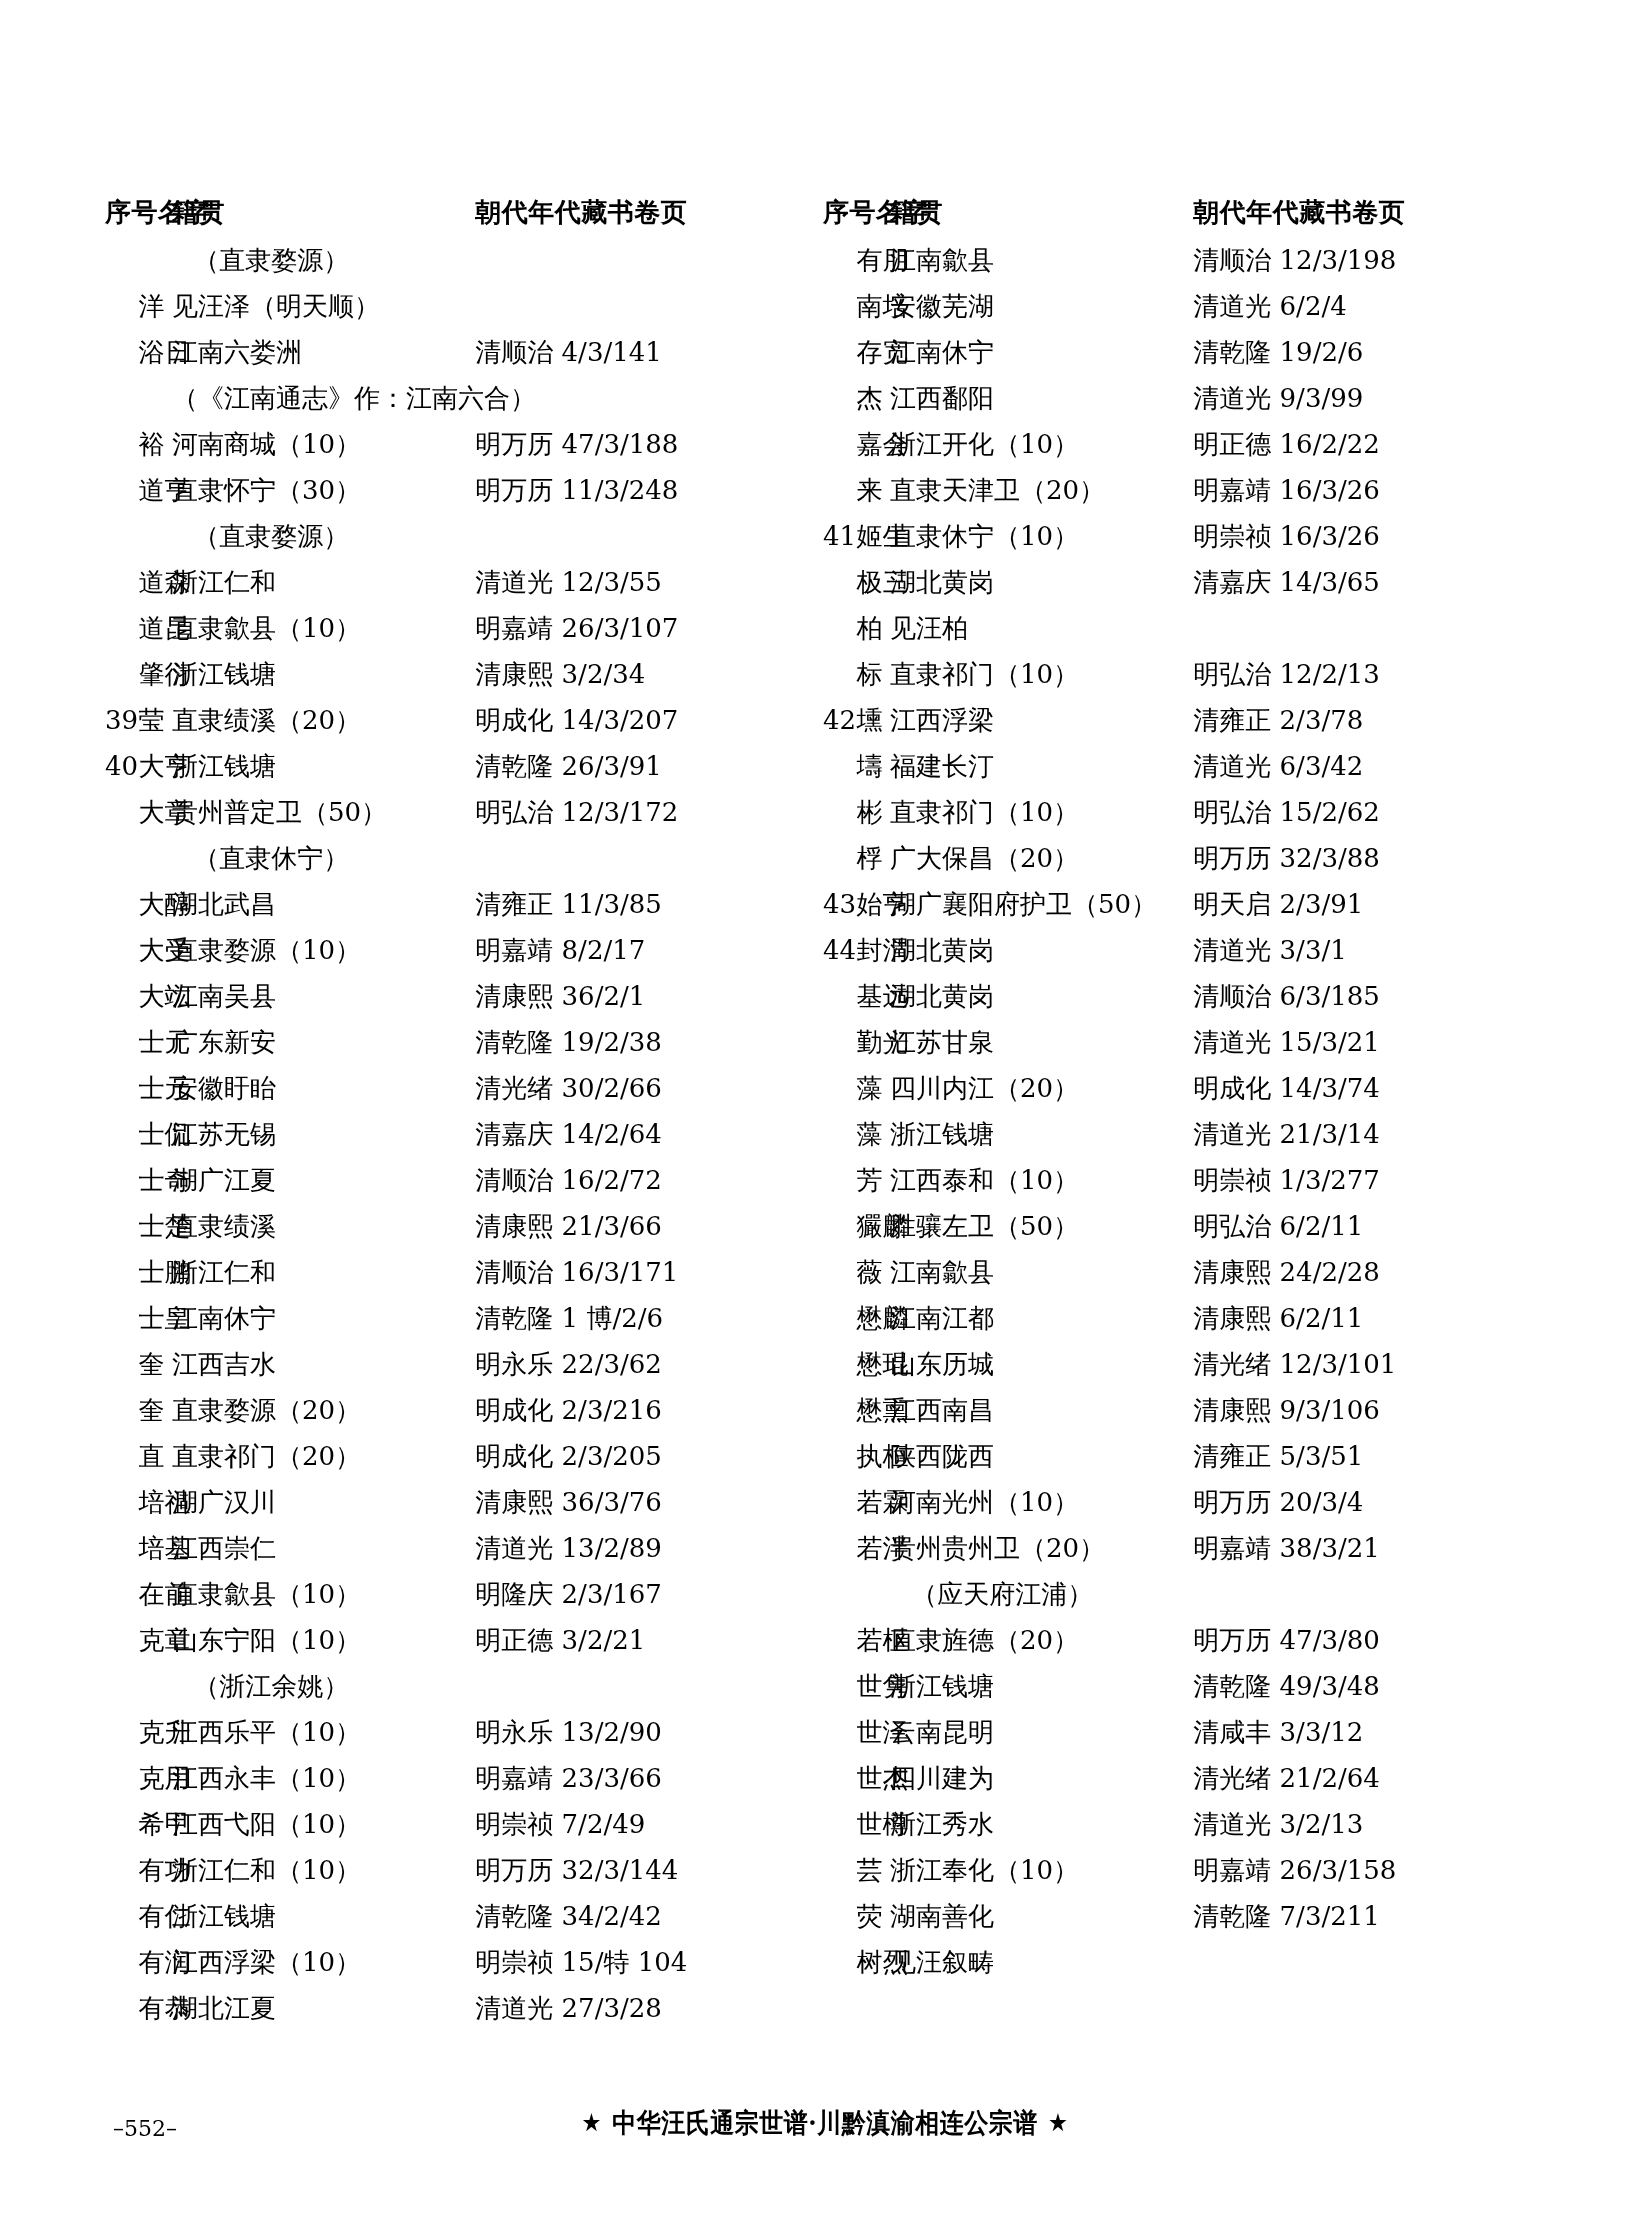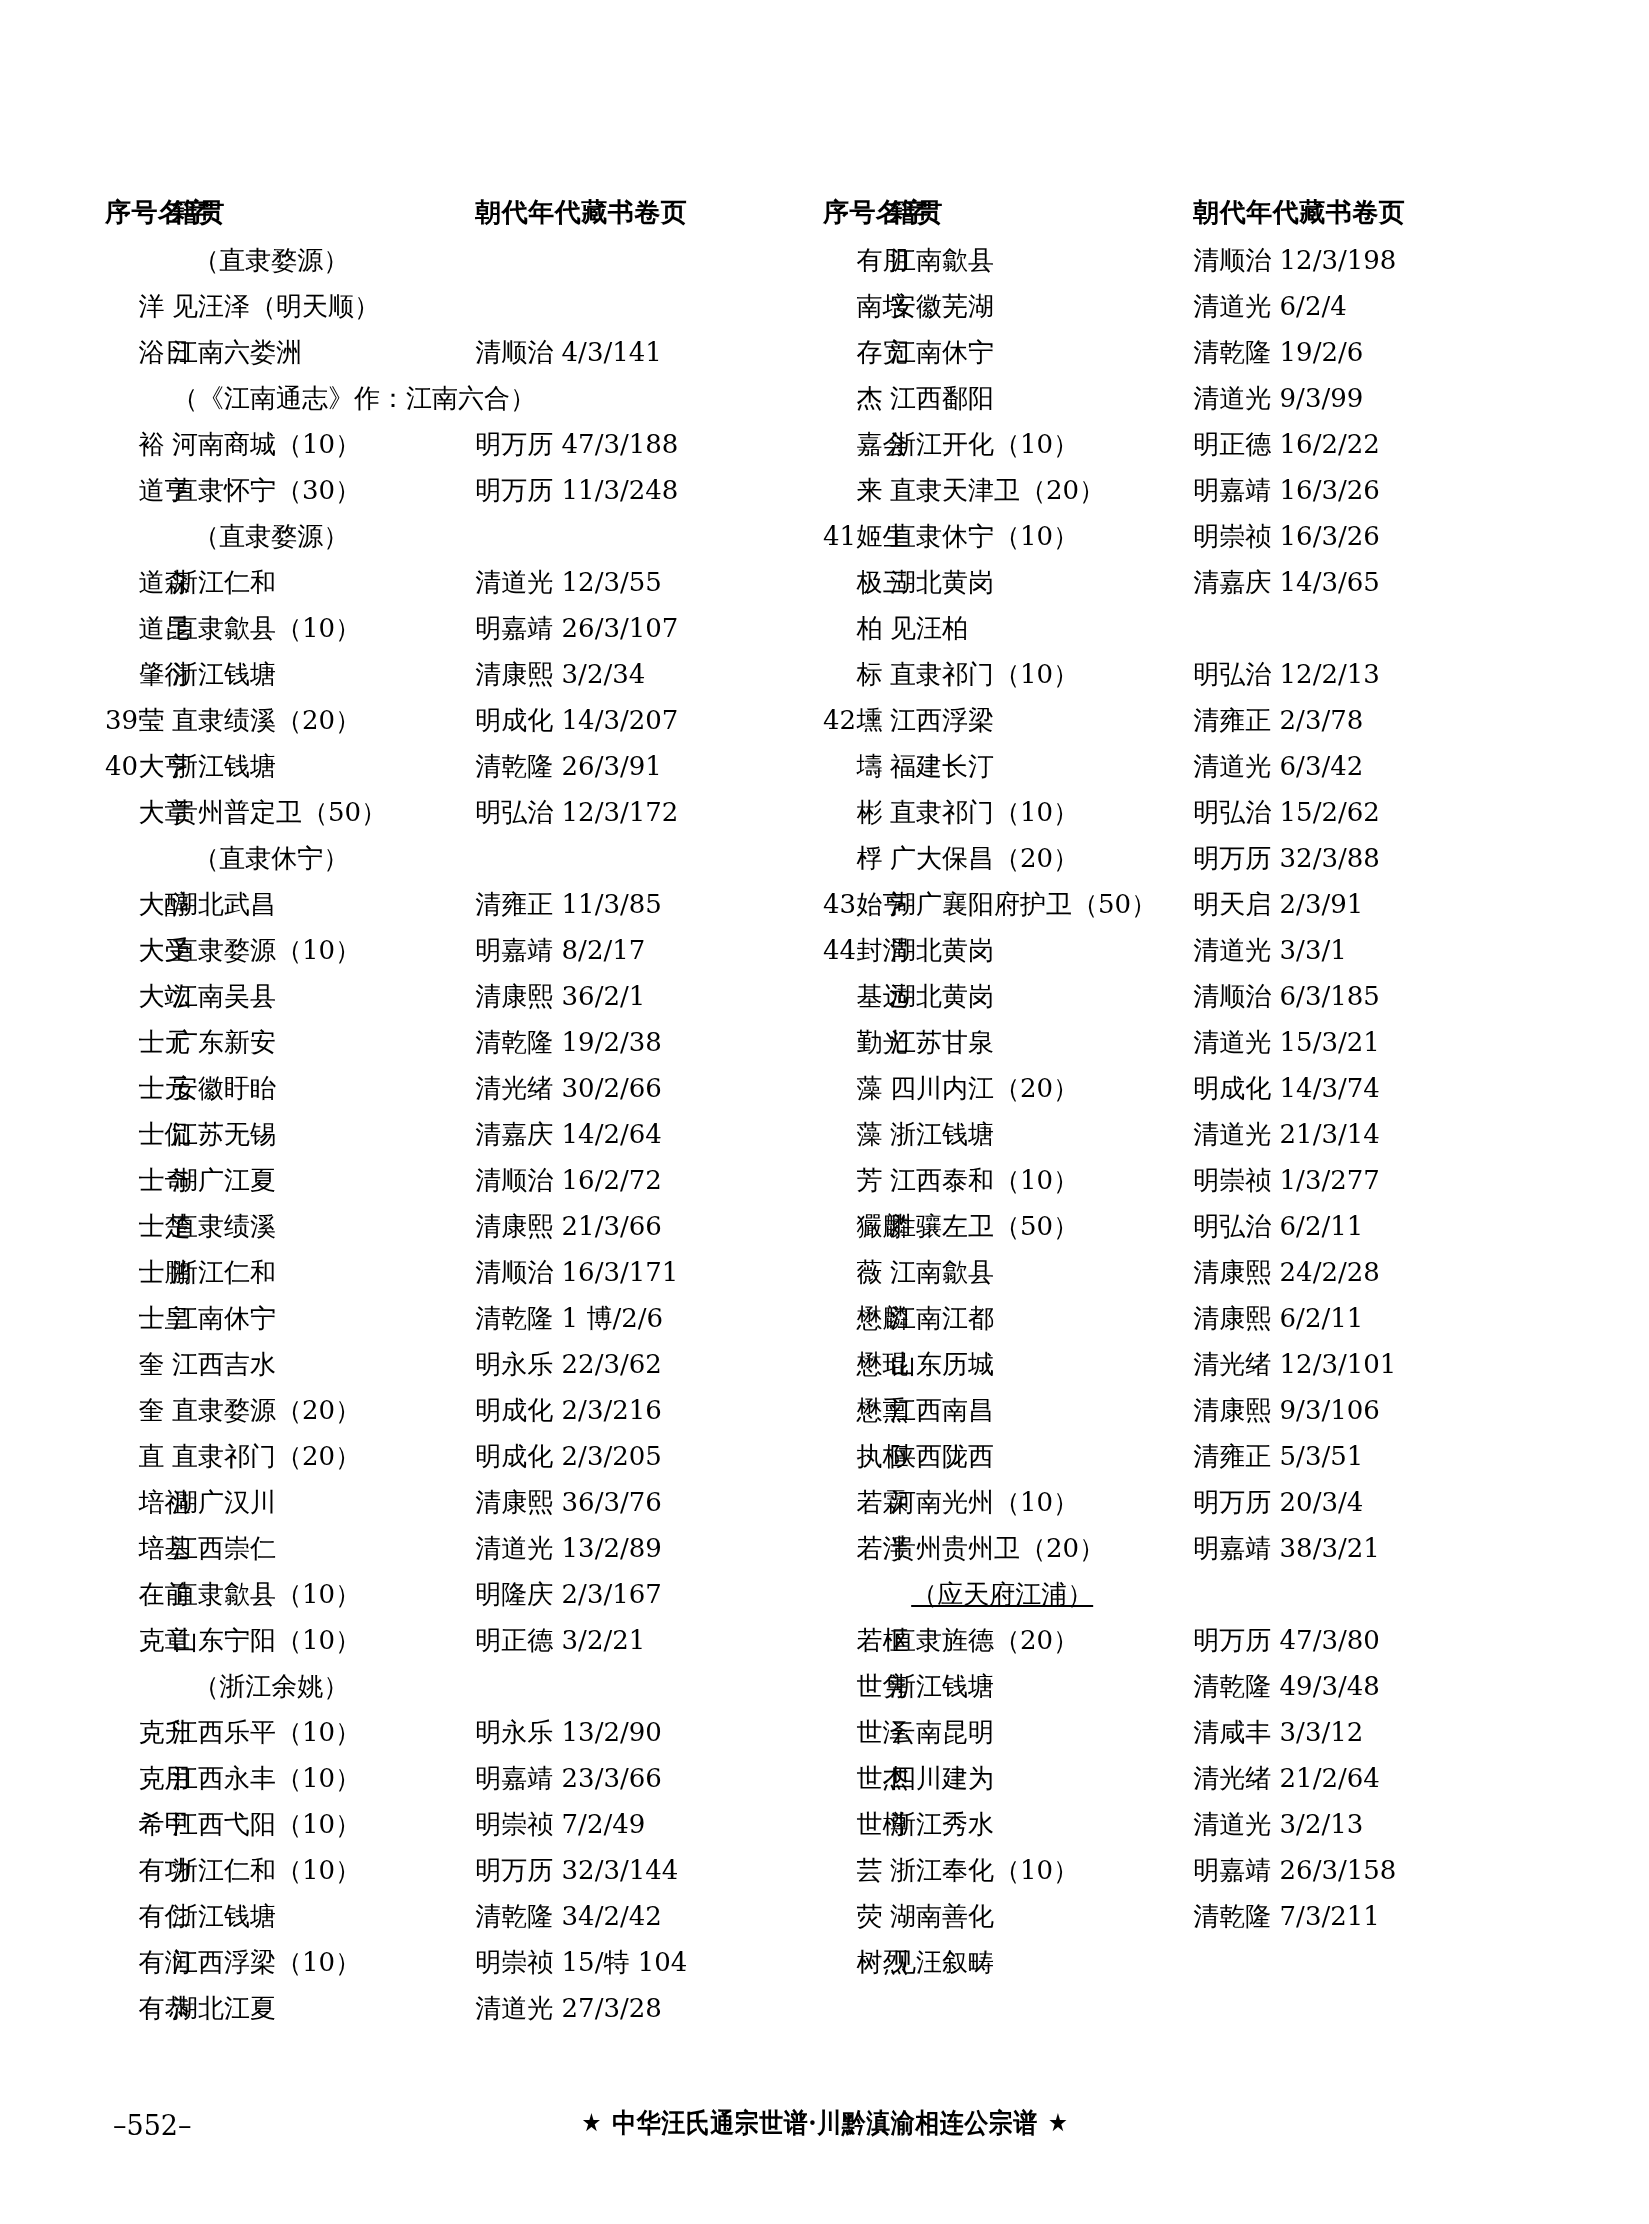--- a/index.html
+++ b/index.html
@@ -64,21 +64,21 @@
     font-weight: bold;
     font-size: 26px;
     letter-spacing: 0.5px;
     padding-bottom: 1.9px !important;
   }
   .hdr .c-num  { text-align: left; padding-right: 0 !important; }
   .pageno {
     position: absolute;
     left: 113px;
     bottom: 83px;
-    font-size: 27px;
+    font-size: 22px;
     font-family: "DejaVu Serif", "Liberation Serif", serif;
     letter-spacing: 0px;
   }
   .booktitle {
     position: absolute;
     left: 0;
     right: 0;
     bottom: 85px;
     text-align: center;
     font-size: 24px;
@@ -519,21 +519,21 @@
             </tr>
             <tr>
               <td class="c-num"></td>
               <td class="c-name">若泮</td>
               <td class="c-orig">贵州贵州卫（20）</td>
               <td class="c-dyn">明嘉靖 38/3/21</td>
             </tr>
             <tr>
               <td class="c-num"></td>
               <td class="c-name"></td>
-              <td class="c-orig" colspan="2" style="padding-left: 21.3px; text-decoration: underline;">（应天府江浦）</td>
+              <td class="c-orig" colspan="2" style="padding-left: 21.3px;">（应天府江浦）</td>
             </tr>
             <tr>
               <td class="c-num"></td>
               <td class="c-name">若枢</td>
               <td class="c-orig">直隶旌德（20）</td>
               <td class="c-dyn">明万历 47/3/80</td>
             </tr>
             <tr>
               <td class="c-num"></td>
               <td class="c-name">世隽</td>

